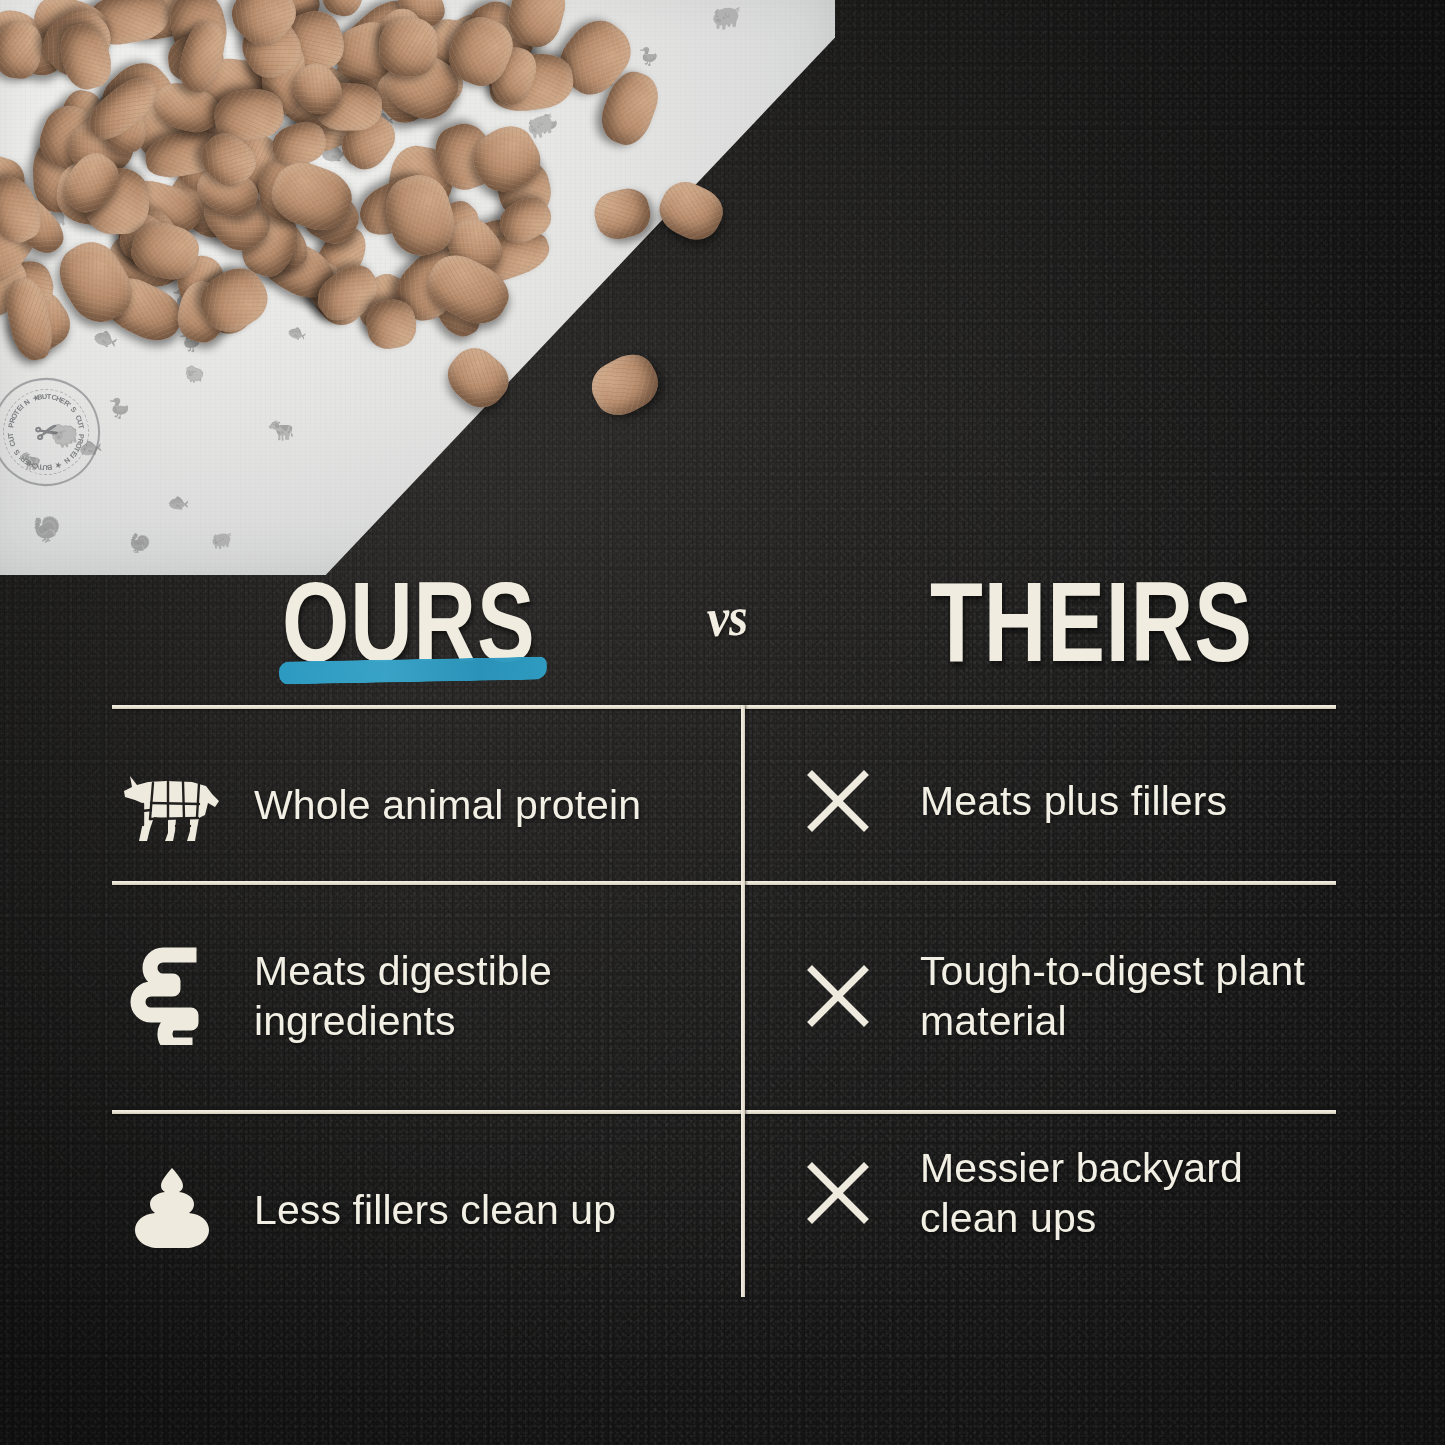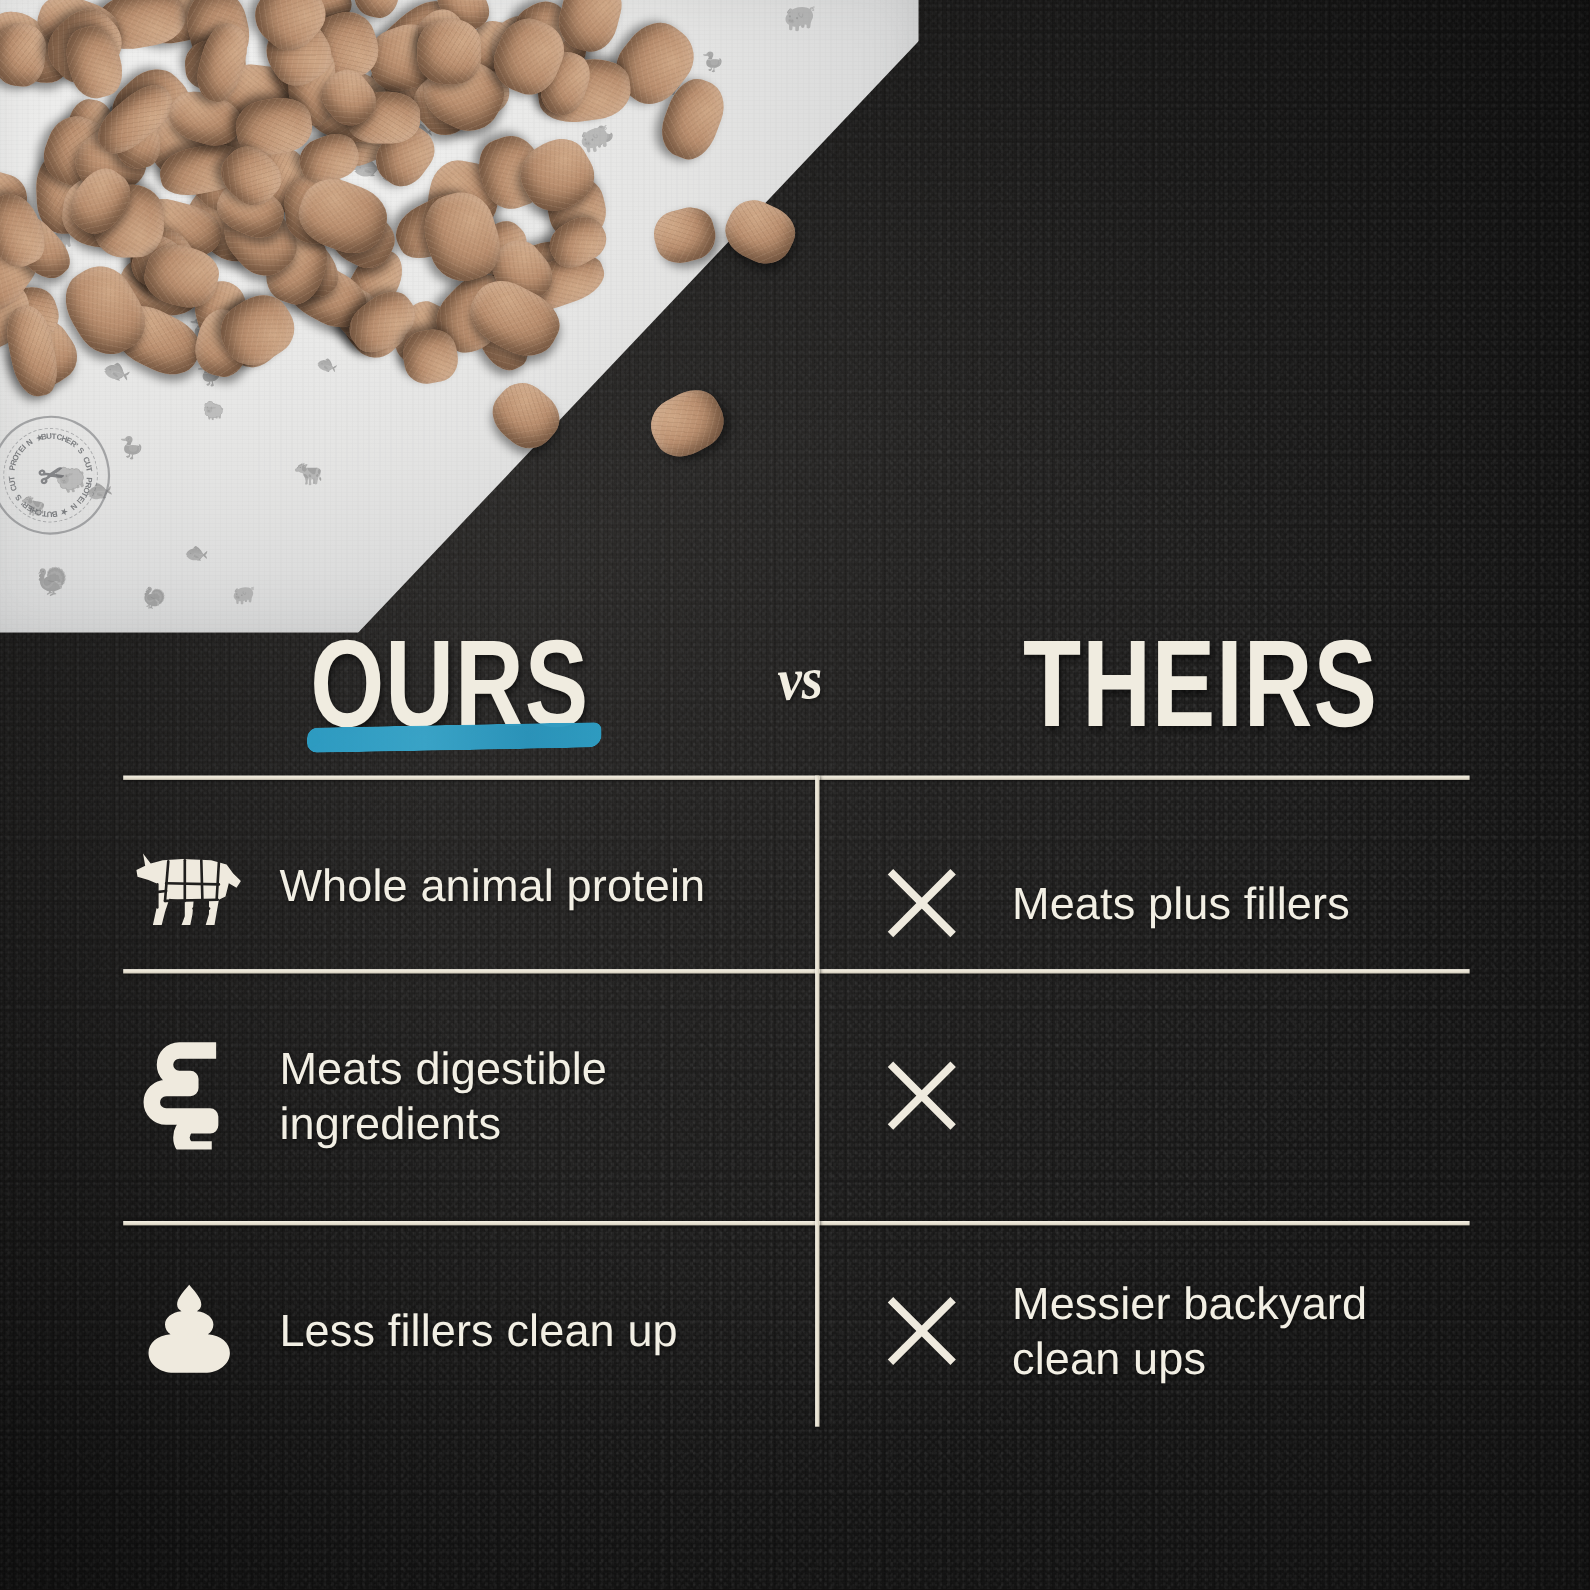--- a/index.html
+++ b/index.html
@@ -522,21 +522,21 @@
             <path d="M23 41 L23 62"></path>
             <path d="M22 48 L31 47"></path>
             <path d="M32 64 L46 64"></path>
             <path d="M56 63 L70 63"></path>
           </g>
         </svg>
       </div>
       <div class="cell-text">Whole animal protein</div>
     </div>
 
-    <div class="cell right" style="top:40px;height:152px">
+    <div class="cell right" style="top:20px;height:152px">
       <div class="icon-slot x-slot">
         <svg class="x-mark" width="64" height="64" viewBox="0 0 64 64" aria-hidden="true">
           <g stroke="#efeade" stroke-width="7" stroke-linecap="square">
             <line x1="6" y1="6" x2="58" y2="58"></line>
             <line x1="58" y1="6" x2="6" y2="58"></line>
           </g>
         </svg>
       </div>
       <div class="cell-text">Meats plus fillers</div>
     </div>
@@ -552,36 +552,37 @@
 
     <div class="cell right" style="top:196px;height:190px">
       <div class="icon-slot x-slot">
         <svg class="x-mark" width="64" height="64" viewBox="0 0 64 64" aria-hidden="true">
           <g stroke="#efeade" stroke-width="7" stroke-linecap="square">
             <line x1="6" y1="6" x2="58" y2="58"></line>
             <line x1="58" y1="6" x2="6" y2="58"></line>
           </g>
         </svg>
       </div>
+      <div class="cell-text">Tough-to-digest plant material</div>
     </div>
 
     <div class="cell left" style="top:425px;height:160px">
       <div class="icon-slot">
         <svg width="100" height="92" viewBox="0 0 100 92" aria-hidden="true">
           <g fill="#efeade">
             <path d="M50 4 c-7 8 -11 13 -11 18 0 3 2 5 4 6 -9 1 -15 6 -15 12 0 4 2 7 5 9
                      -12 1 -20 8 -20 17 0 10 10 18 23 18 h28 c13 0 23 -8 23 -18 0 -9 -8 -16 -20 -17
                      3 -2 5 -5 5 -9 0 -6 -6 -11 -15 -12 2 -1 4 -3 4 -6 0 -5 -4 -10 -11 -18 z"></path>
           </g>
         </svg>
       </div>
       <div class="cell-text">Less fillers clean up</div>
     </div>
 
-    <div class="cell right" style="top:425px;height:160px">
+    <div class="cell right" style="top:408px;height:160px">
       <div class="icon-slot x-slot">
         <svg class="x-mark" width="64" height="64" viewBox="0 0 64 64" aria-hidden="true">
           <g stroke="#efeade" stroke-width="7" stroke-linecap="square">
             <line x1="6" y1="6" x2="58" y2="58"></line>
             <line x1="58" y1="6" x2="6" y2="58"></line>
           </g>
         </svg>
       </div>
       <div class="cell-text">Messier backyard clean ups</div>
     </div>

